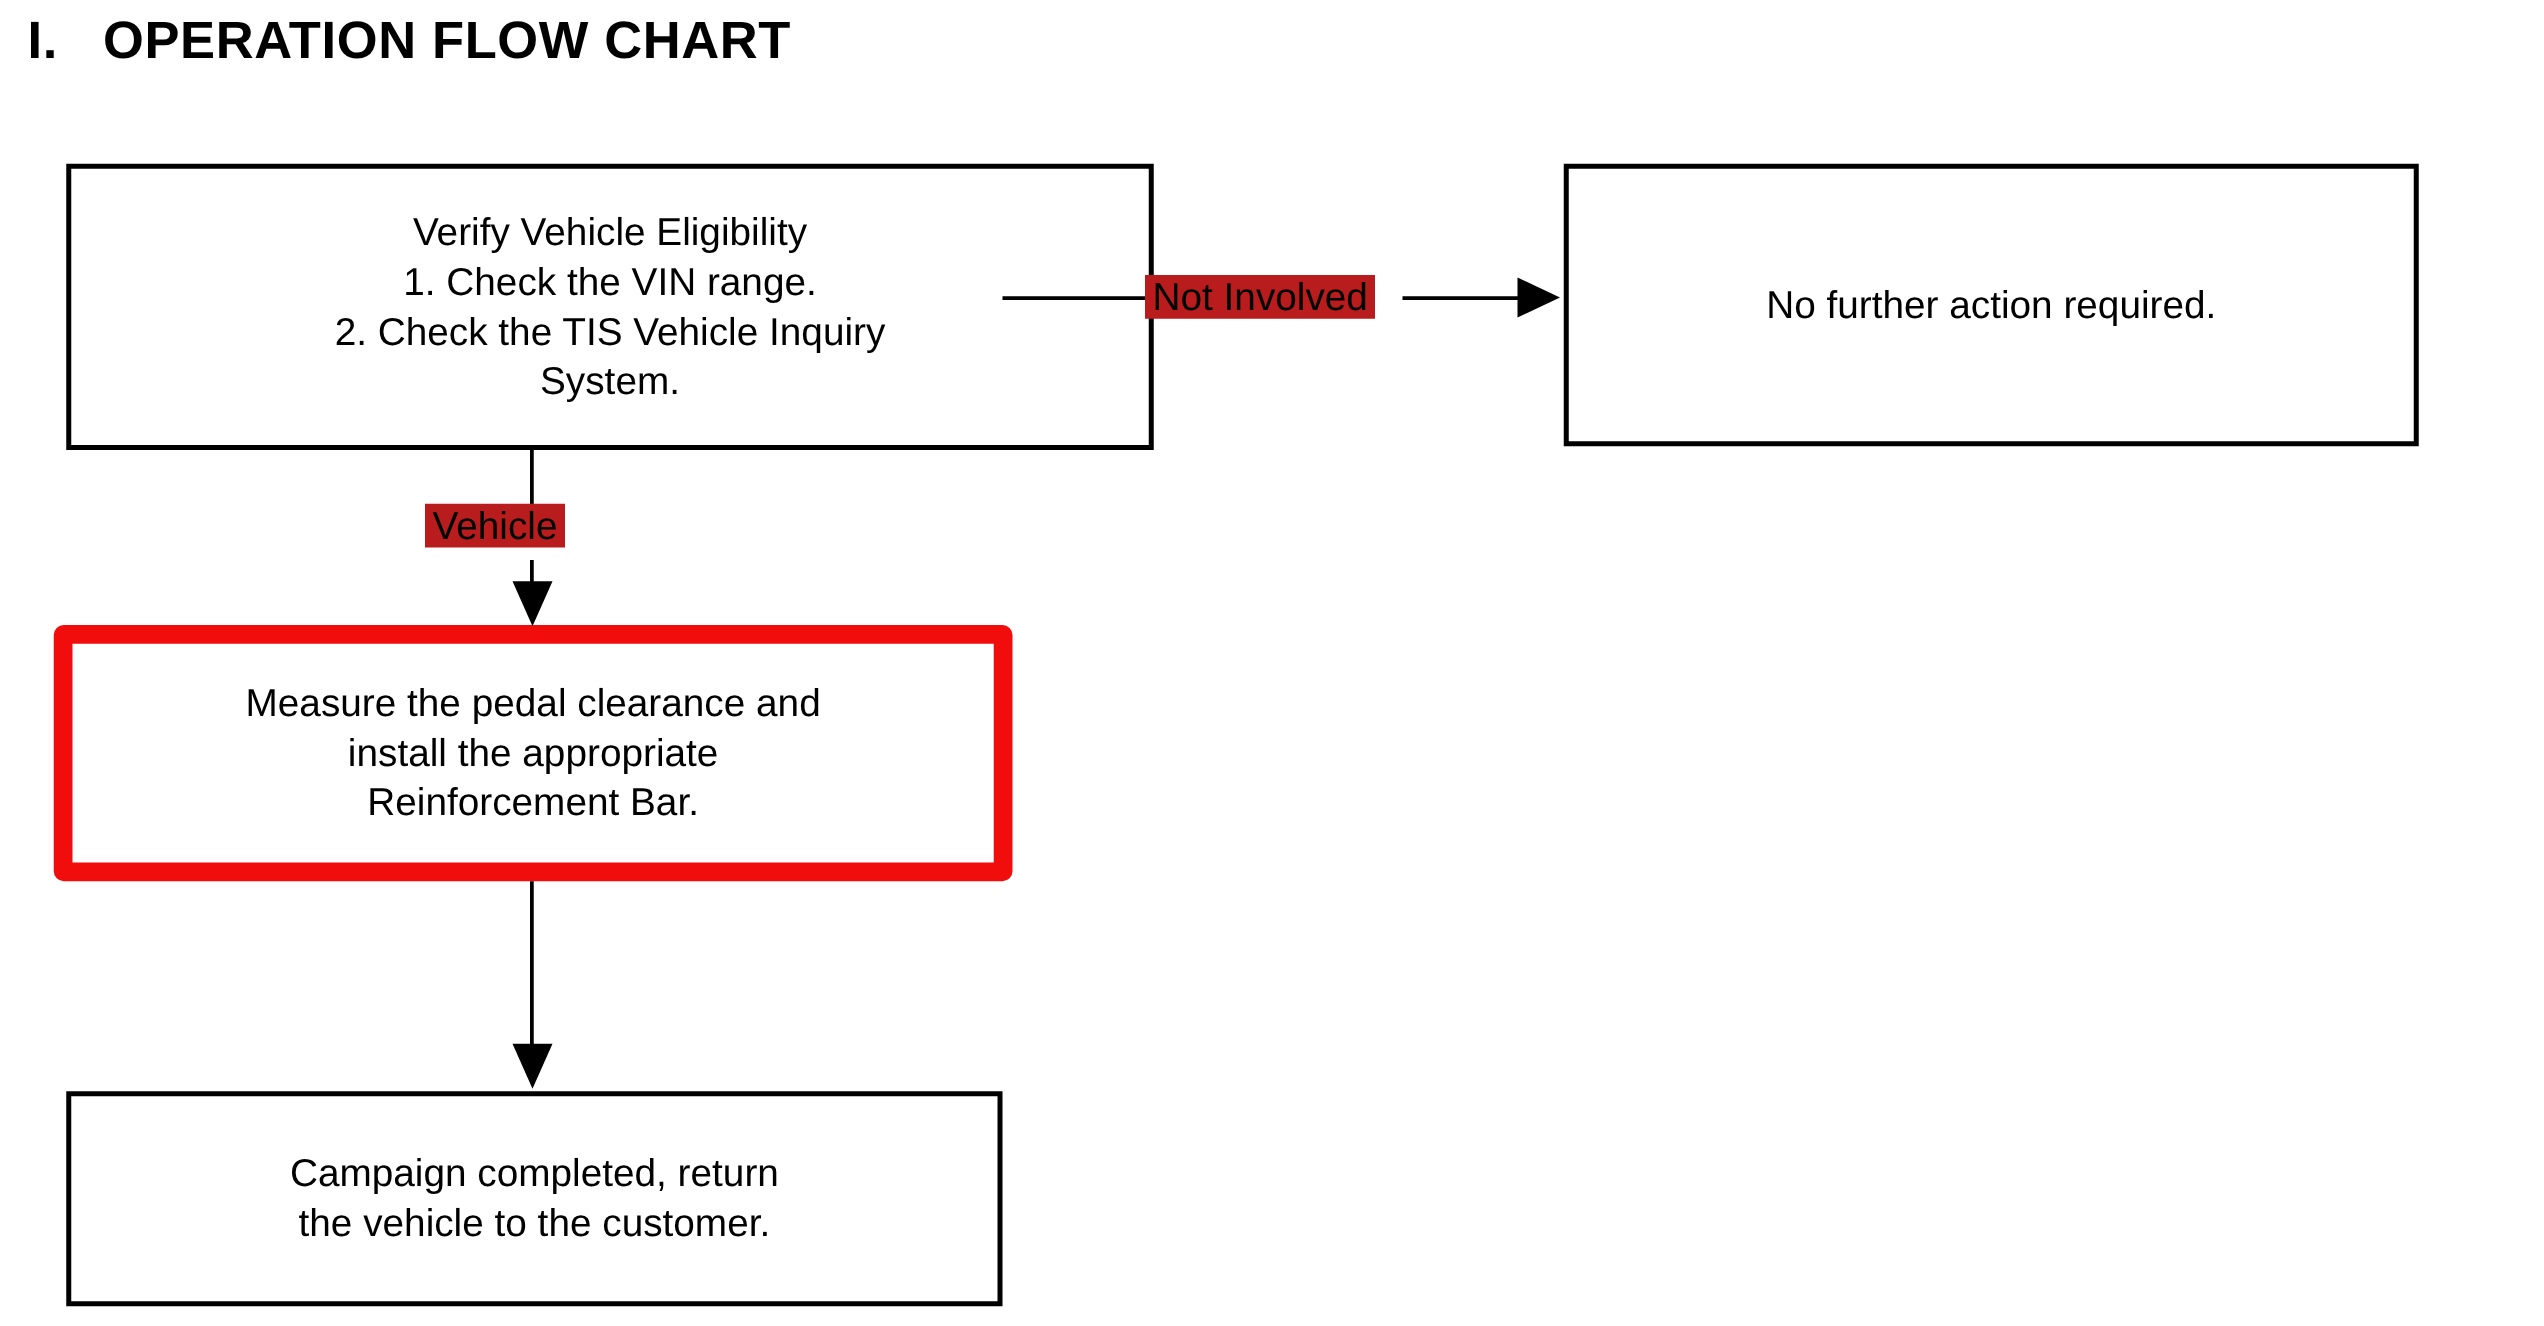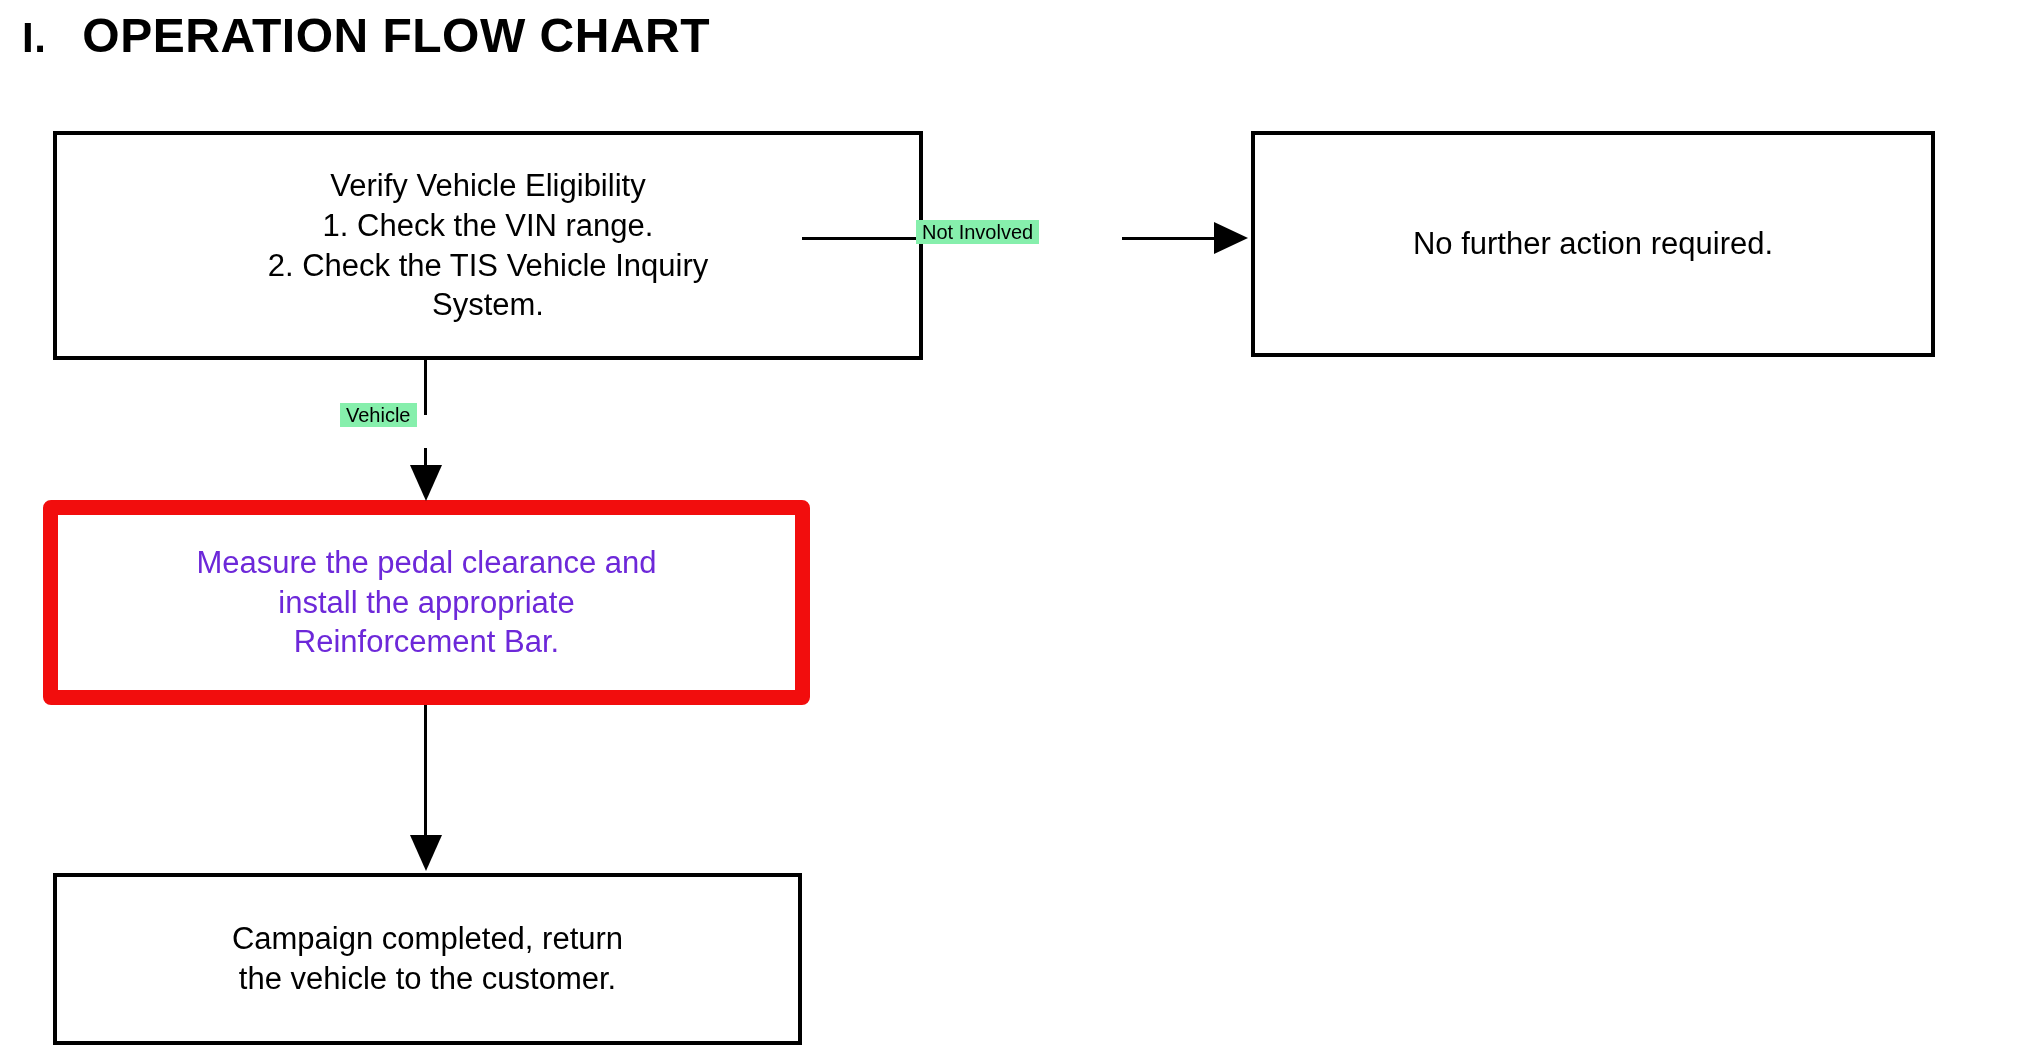--- a/index.html
+++ b/index.html
@@ -27,21 +27,21 @@
     display: flex;
     align-items: baseline;
     white-space: nowrap;
   }
   .title-numeral {
     font-size: 42px;
     font-weight: bold;
     letter-spacing: 0.5px;
   }
   .title-text {
-    font-size: 48px;
+    font-size: 42px;
     font-weight: bold;
     margin-left: 36px;
     letter-spacing: 0.5px;
   }
 
   
   .node {
     position: absolute;
     box-sizing: border-box;
     background: #ffffff;
@@ -58,21 +58,21 @@
 
   .node-plain {
     border: 4px solid #000000;
   }
 
   .node-alert {
     border: 15px solid #f20d0d;
     border-radius: 8px;
   }
   .node-alert .node-text {
-    color: #6d28d9;
+    color: #000000;
   }
 
   
   #box-verify {
     left: 53px;  top: 131px;  width: 870px;  height: 229px;
   }
   #box-verify .node-text { padding: 0 10px; }
 
   #box-no-action {
     left: 1251px; top: 131px; width: 684px; height: 226px;
@@ -104,22 +104,22 @@
   .arrow-down {
     position: absolute;
     width: 0; height: 0;
     border-left: 16px solid transparent;
     border-right: 16px solid transparent;
     border-top: 36px solid #000000;
   }
 
   .edge-label {
     position: absolute;
-    background: #86efac;
-    font-size: 20px;
+    background: #b91c1c;
+    font-size: 31px;
     line-height: 1;
     white-space: nowrap;
     padding: 2px 6px;
   }
 
   
   #edge-h-left   { left: 802px;  top: 237px; width: 120px; }
   #edge-h-right  { left: 1122px; top: 237px; width: 98px;  }
   #label-not-involved { left: 916px; top: 220px; }
   #arrow-not-involved { left: 1214px; top: 222px; }

